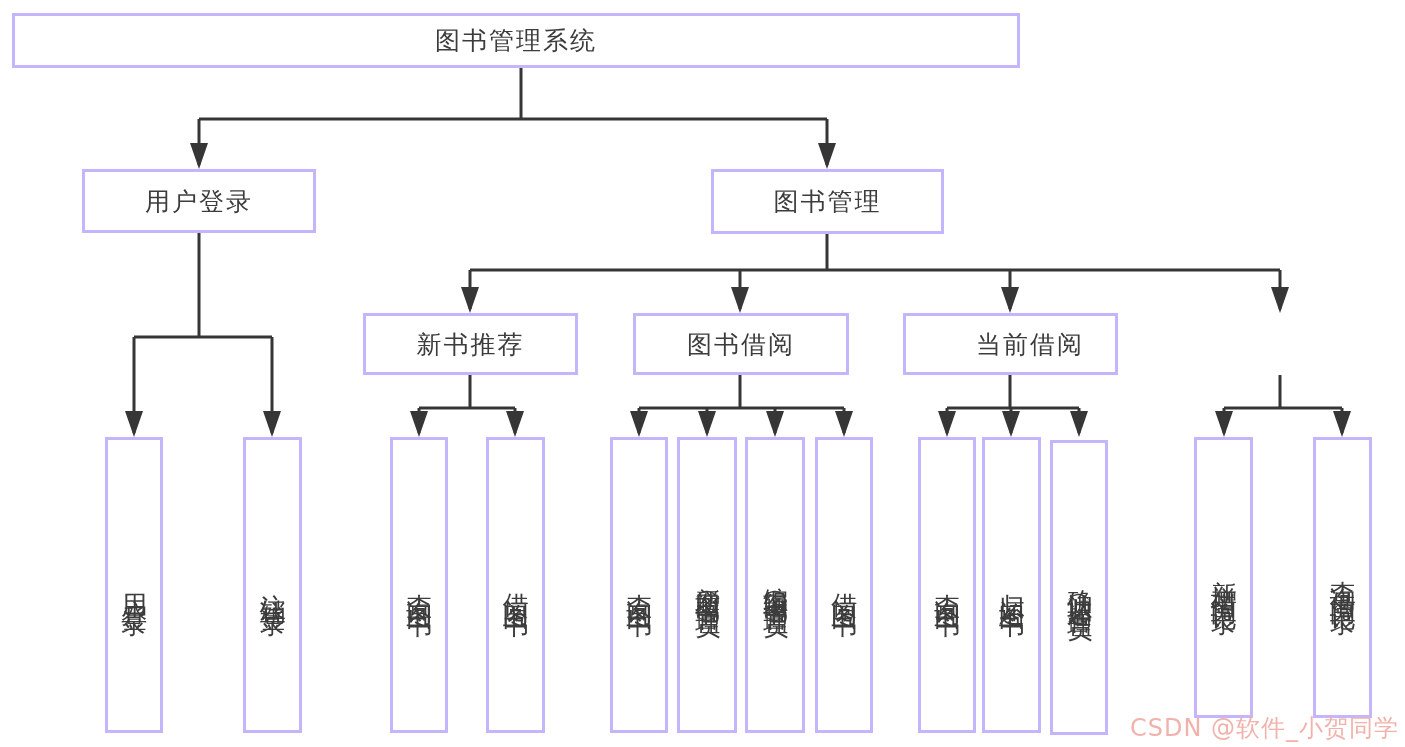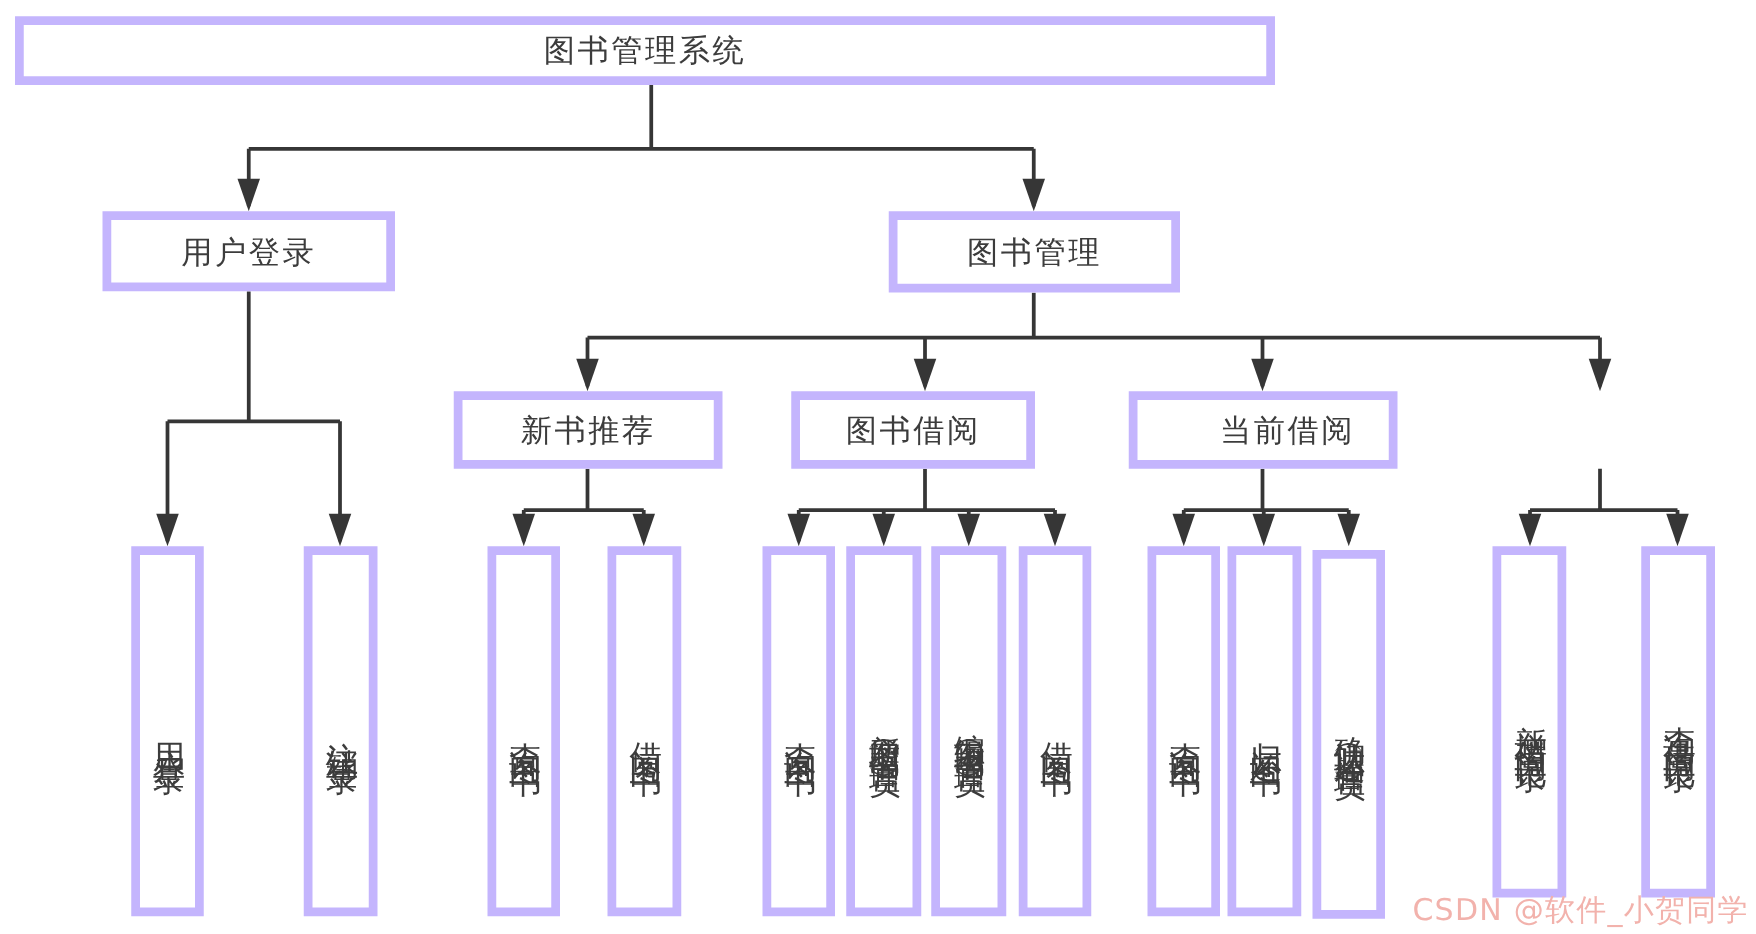--- a/index.html
+++ b/index.html
@@ -7,21 +7,21 @@
     position:relative;
     width:1405px;height:747px;
     background:#ffffff;
     font-family:"DejaVu Sans","Liberation Sans",sans-serif;
     overflow:hidden;
   }
   .connectors{position:absolute;left:0;top:0;width:1405px;height:747px;}
   .box{
     position:absolute;
     background:#ffffff;
-    border:7px solid #c4b5fd;
+    border:3px solid #c4b5fd;
     box-sizing:border-box;
     display:flex;align-items:center;justify-content:center;
     color:#3c3c3c;
   }
   .box.h{font-size:25px;letter-spacing:2px;white-space:nowrap;}
   .box.v span{
     writing-mode:vertical-rl;
     text-orientation:mixed;
     font-size:26px;
     letter-spacing:6px;
@@ -90,21 +90,21 @@
   <div class="box h" style="left:82px;top:169px;width:234px;height:64px;">
     <span>用户登录</span>
   </div>
   <div class="box h" style="left:363px;top:313px;width:215px;height:62px;">
     <span>新书推荐</span>
   </div>
 
   <div class="box h" style="left:711px;top:169px;width:233px;height:65px;">
     <span>图书管理</span>
   </div>
-  <div class="box h" style="left:633px;top:313px;width:195px;height:62px;">
+  <div class="box h" style="left:633px;top:313px;width:216px;height:62px;">
     <span>图书借阅</span>
   </div>
   <div class="box h" style="left:903px;top:313px;width:215px;height:62px;padding-left:39px;">
     <span>当前借阅</span>
   </div>
 
   <div class="box v" style="left:105px;top:437px;width:58px;height:296px;">
     <span>用户登录</span>
   </div>
   <div class="box v" style="left:243px;top:437px;width:59px;height:296px;">

